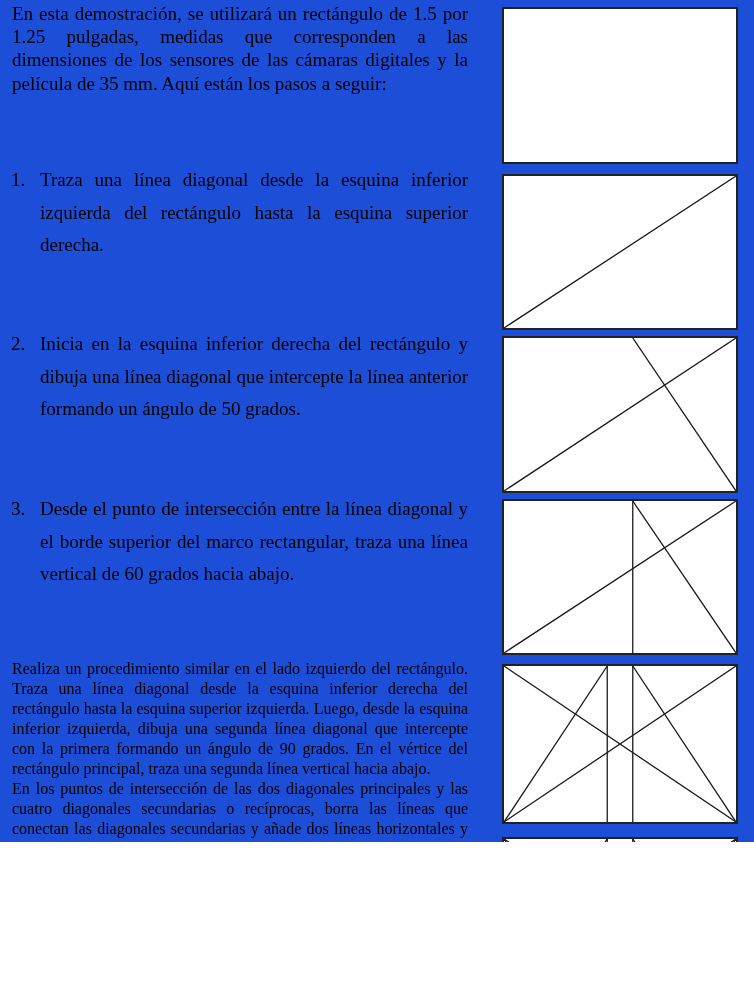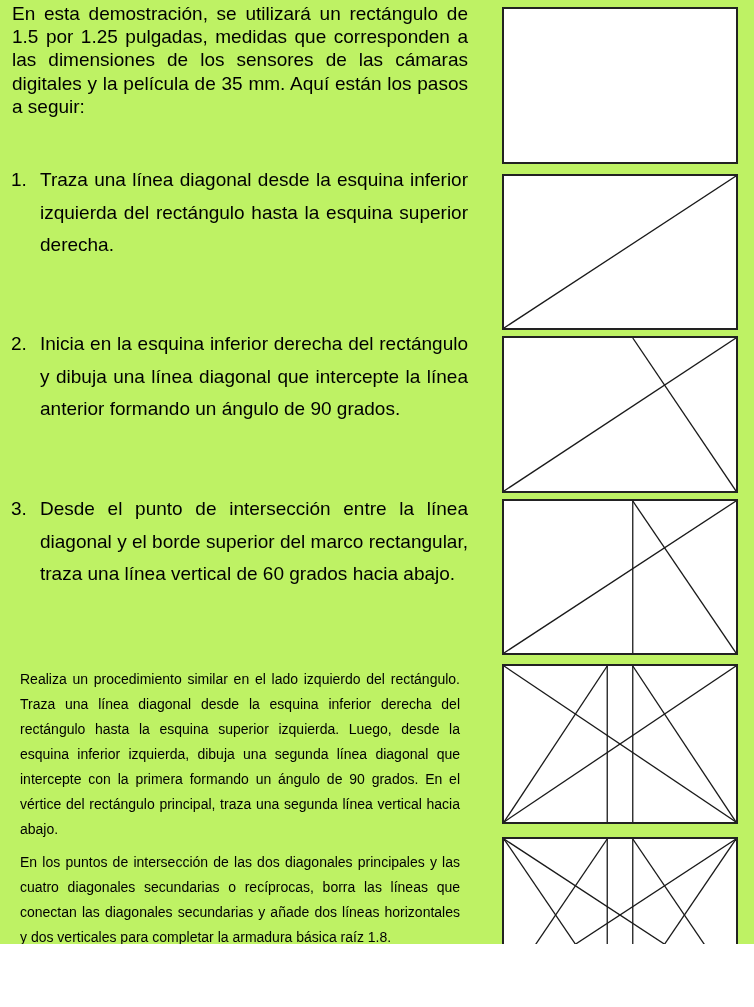--- a/index.html
+++ b/index.html
@@ -3,23 +3,23 @@
 <meta charset="utf-8">
 <style>
   html, body {
     margin: 0;
     padding: 0;
     background: #ffffff;
   }
   .page {
     position: relative;
     width: 754px;
-    height: 944px;
-    background: #bef264;
-    font-family: Liberation Sans, sans-serif;
+    height: 842px;
+    background: #1d4ed8;
+    font-family: Liberation Serif, serif;
     color: #000000;
     overflow: hidden;
   }
   
   .intro {
     position: absolute;
     left: 12px;
     top: 2px;
     width: 456px;
     margin: 0;
@@ -46,23 +46,23 @@
     flex: 1;
     text-align: justify;
   }
   .closing {
     position: absolute;
     left: 12px;
     top: 659px;
     width: 456px;
   }
   .closing p {
-    margin: 8px;
-    font-size: 14px;
-    line-height: 25px;
+    margin: 0;
+    font-size: 16px;
+    line-height: 20px;
     text-align: justify;
   }
   
   .figure {
     position: absolute;
     left: 502px;
     width: 236px;
     border: 2px solid #222222;
     box-sizing: border-box;
     background: #ffffff;
@@ -82,21 +82,21 @@
 
   <p class="intro">En esta demostración, se utilizará un rectángulo de 1.5 por 1.25 pulgadas, medidas que corresponden a las dimensiones de los sensores de las cámaras digitales y la película de 35 mm. Aquí están los pasos a seguir:</p>
 
   <div class="step step-1">
     <span class="step-num">1.</span>
     <span class="step-text">Traza una línea diagonal desde la esquina inferior izquierda del rectángulo hasta la esquina superior derecha.</span>
   </div>
 
   <div class="step step-2">
     <span class="step-num">2.</span>
-    <span class="step-text">Inicia en la esquina inferior derecha del rectángulo y dibuja una línea diagonal que intercepte la línea anterior formando un ángulo de 90 grados.</span>
+    <span class="step-text">Inicia en la esquina inferior derecha del rectángulo y dibuja una línea diagonal que intercepte la línea anterior formando un ángulo de 50 grados.</span>
   </div>
 
   <div class="step step-3">
     <span class="step-num">3.</span>
     <span class="step-text">Desde el punto de intersección entre la línea diagonal y el borde superior del marco rectangular, traza una línea vertical de 60 grados hacia abajo.</span>
   </div>
 
   <div class="closing">
     <p>Realiza un procedimiento similar en el lado izquierdo del rectángulo. Traza una línea diagonal desde la esquina inferior derecha del rectángulo hasta la esquina superior izquierda. Luego, desde la esquina inferior izquierda, dibuja una segunda línea diagonal que intercepte con la primera formando un ángulo de 90 grados. En el vértice del rectángulo principal, traza una segunda línea vertical hacia abajo.</p>
     <p>En los puntos de intersección de las dos diagonales principales y las cuatro diagonales secundarias o recíprocas, borra las líneas que conectan las diagonales secundarias y añade dos líneas horizontales y dos verticales para completar la armadura básica raíz 1.8.</p>

